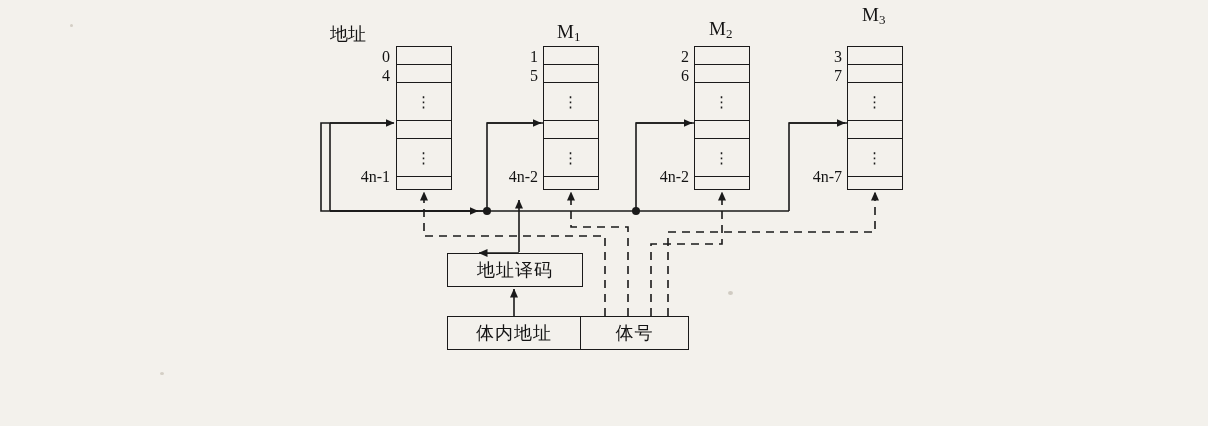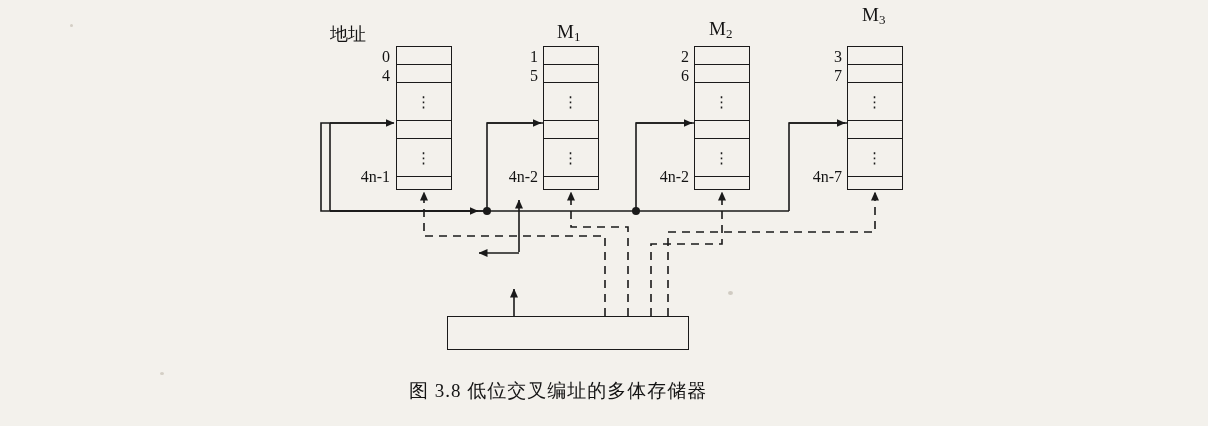--- a/index.html
+++ b/index.html
@@ -176,22 +176,25 @@
   <div class="addr-num" style="left:478px; top:168px; width:60px;">4n-2</div>
 
   <div class="addr-num" style="left:651px; top:48px; width:38px;">2</div>
   <div class="addr-num" style="left:651px; top:67px; width:38px;">6</div>
   <div class="addr-num" style="left:629px; top:168px; width:60px;">4n-2</div>
 
   <div class="addr-num" style="left:804px; top:48px; width:38px;">3</div>
   <div class="addr-num" style="left:804px; top:67px; width:38px;">7</div>
   <div class="addr-num" style="left:782px; top:168px; width:60px;">4n-7</div>
 
+  <div class="box" style="left:447px; top:253px; width:136px; height:34px;">地址译码</div>
 
   <div class="box-split" style="left:447px; top:316px; width:242px; height:34px;">
+    <div class="seg first" style="width:134px;">体内地址</div>
+    <div class="seg" style="width:108px;">体号</div>
   </div>
 
   <svg class="wires" viewBox="0 0 1208 426">
     <defs>
       <marker id="arrH" markerWidth="9" markerHeight="8" refX="8.5" refY="4" orient="auto" markerUnits="userSpaceOnUse">
         <path d="M0,0 L9,4 L0,8 z" fill="#1a1a1a"></path>
       </marker>
       <marker id="arrV" markerWidth="9" markerHeight="8" refX="8.5" refY="4" orient="auto" markerUnits="userSpaceOnUse">
         <path d="M0,0 L9,4 L0,8 z" fill="#1a1a1a"></path>
       </marker>
@@ -238,15 +241,14 @@
       <path d="M605,316 L605,236 L424,236 L424,192" marker-end="url(#arrV)"></path>
 
       <path d="M628,316 L628,227 L571,227 L571,192" marker-end="url(#arrV)"></path>
 
       <path d="M651,316 L651,244 L722,244 L722,192" marker-end="url(#arrV)"></path>
 
       <path d="M668,316 L668,232 L875,232 L875,192" marker-end="url(#arrV)"></path>
     </g>
   </svg>
 
-  <div class="caption" style="left:0; top:378px;">图 3.8   低位交叉编址的多体存储器</div>
 
 </div>
 
 </body></html>

